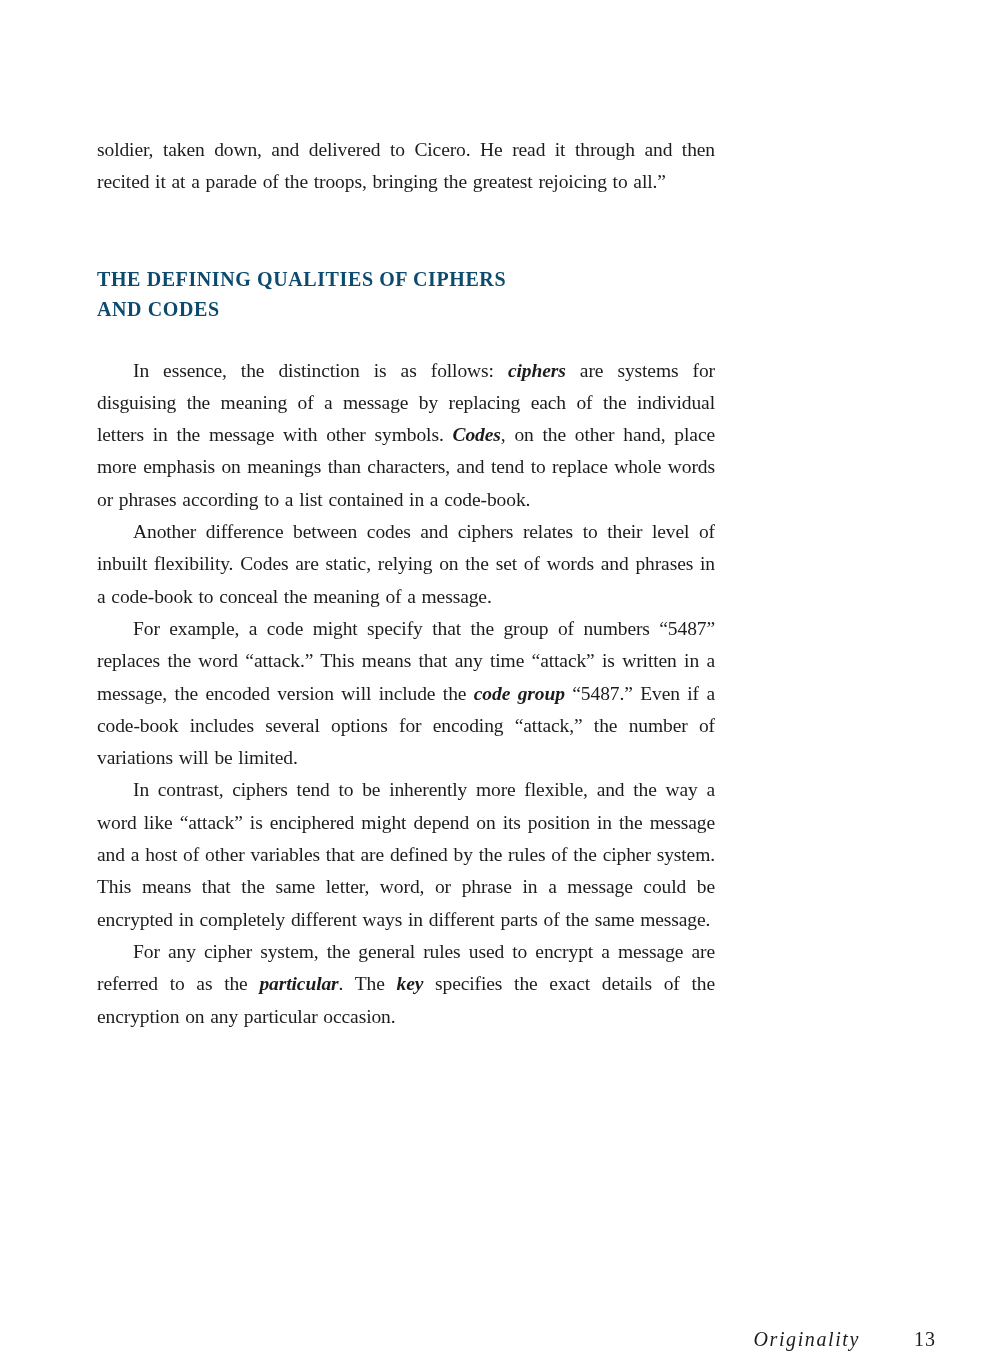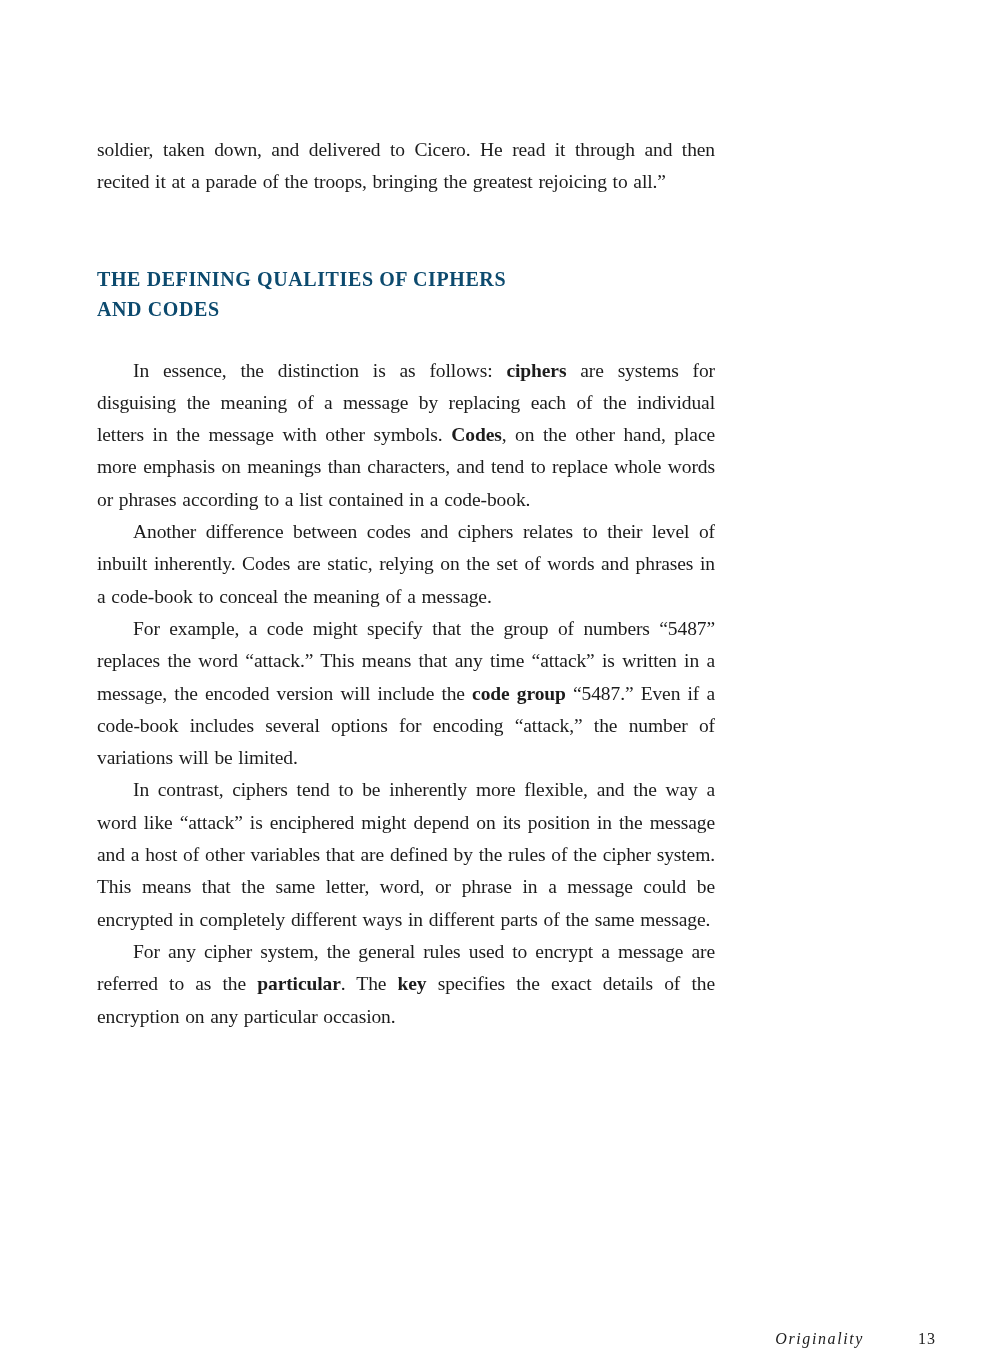--- a/index.html
+++ b/index.html
@@ -29,55 +29,56 @@
     line-height: 32.3px;
     text-align: justify;
     letter-spacing: -0.1px;
     word-spacing: 1px;
   }
   .para.indent {
     text-indent: 36px;
   }
   .para strong {
     font-weight: 700;
+    font-style: italic;
   }
   .section-heading {
     margin: 65px 0 31px 0;
     font-size: 20px;
     line-height: 30px;
     font-weight: 700;
     letter-spacing: 0.6px;
     color: #0c4a6e;
   }
   .footer {
     position: absolute;
     top: 1300px;
     right: 64px;
-    font-size: 16px;
+    font-size: 20px;
     line-height: 24px;
     white-space: nowrap;
   }
   .running-head {
     font-style: italic;
     letter-spacing: 1.6px;
     margin-right: 54px;
   }
   .page-number {
     letter-spacing: 1px;
   }
 </style>
 </head>
 <body>
 
 <div class="page">
   <div class="article">
       <p class="para">soldier, taken down, and delivered to Cicero. He read it through and then recited it at a parade of the troops, bringing the greatest rejoicing to all.”</p>
       <h2 class="section-heading">THE DEFINING QUALITIES OF CIPHERS<br>AND CODES</h2>
       <p class="para indent">In essence, the distinction is as follows: <strong>ciphers</strong> are systems for disguising the meaning of a message by replacing each of the individual letters in the message with other symbols. <strong>Codes</strong>, on the other hand, place more emphasis on meanings than characters, and tend to replace whole words or phrases according to a list contained in a code-book.</p>
-      <p class="para indent">Another difference between codes and ciphers relates to their level of inbuilt inherently. Codes are static, relying on the set of words and phrases in a code-book to conceal the meaning of a message.</p>
+      <p class="para indent">Another difference between codes and ciphers relates to their level of inbuilt flexibility. Codes are static, relying on the set of words and phrases in a code-book to conceal the meaning of a message.</p>
       <p class="para indent">For example, a code might specify that the group of numbers “5487” replaces the word “attack.” This means that any time “attack” is written in a message, the encoded version will include the <strong>code group</strong> “5487.” Even if a code-book includes several options for encoding “attack,” the number of variations will be limited.</p>
       <p class="para indent">In contrast, ciphers tend to be inherently more flexible, and the way a word like “attack” is enciphered might depend on its position in the message and a host of other variables that are defined by the rules of the cipher system. This means that the same letter, word, or phrase in a message could be encrypted in completely different ways in different parts of the same message.</p>
       <p class="para indent">For any cipher system, the general rules used to encrypt a message are referred to as the <strong>particular</strong>. The <strong>key</strong> specifies the exact details of the encryption on any particular occasion.</p>
     </div>
   <div class="footer">
     <span class="running-head">Originality</span><span class="page-number">13</span>
   </div>
 </div>
 
 </body></html>

